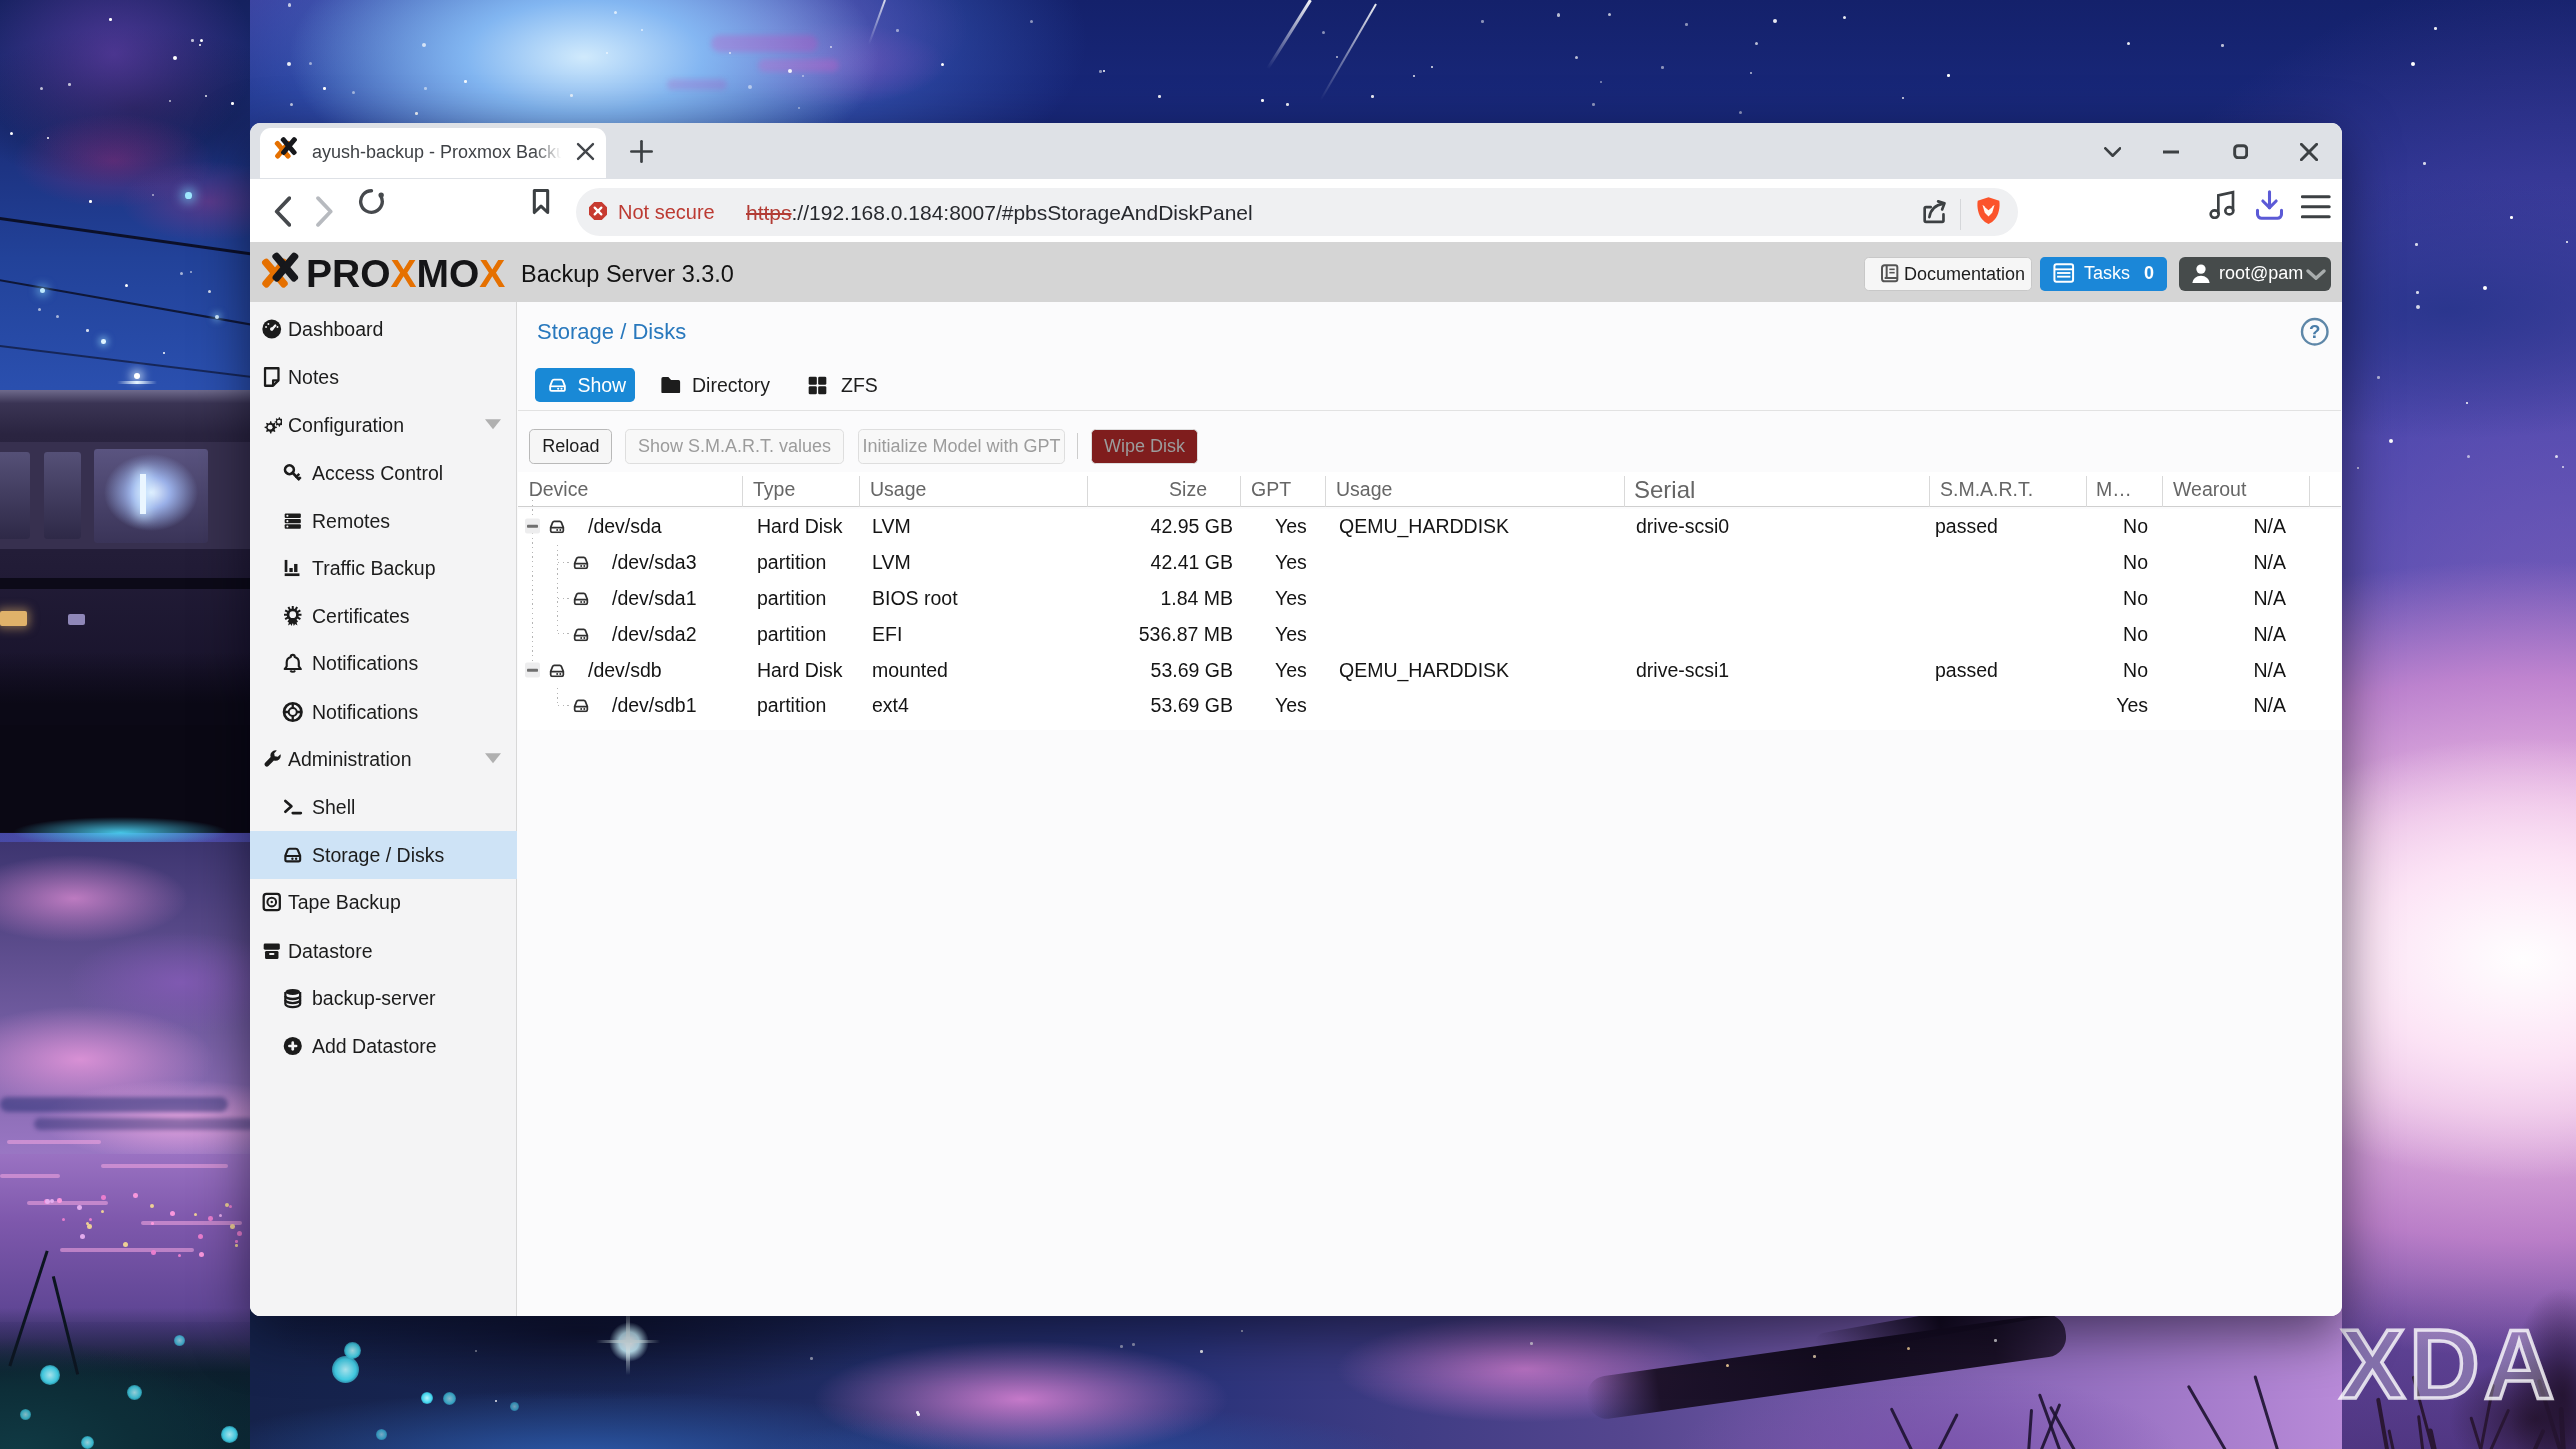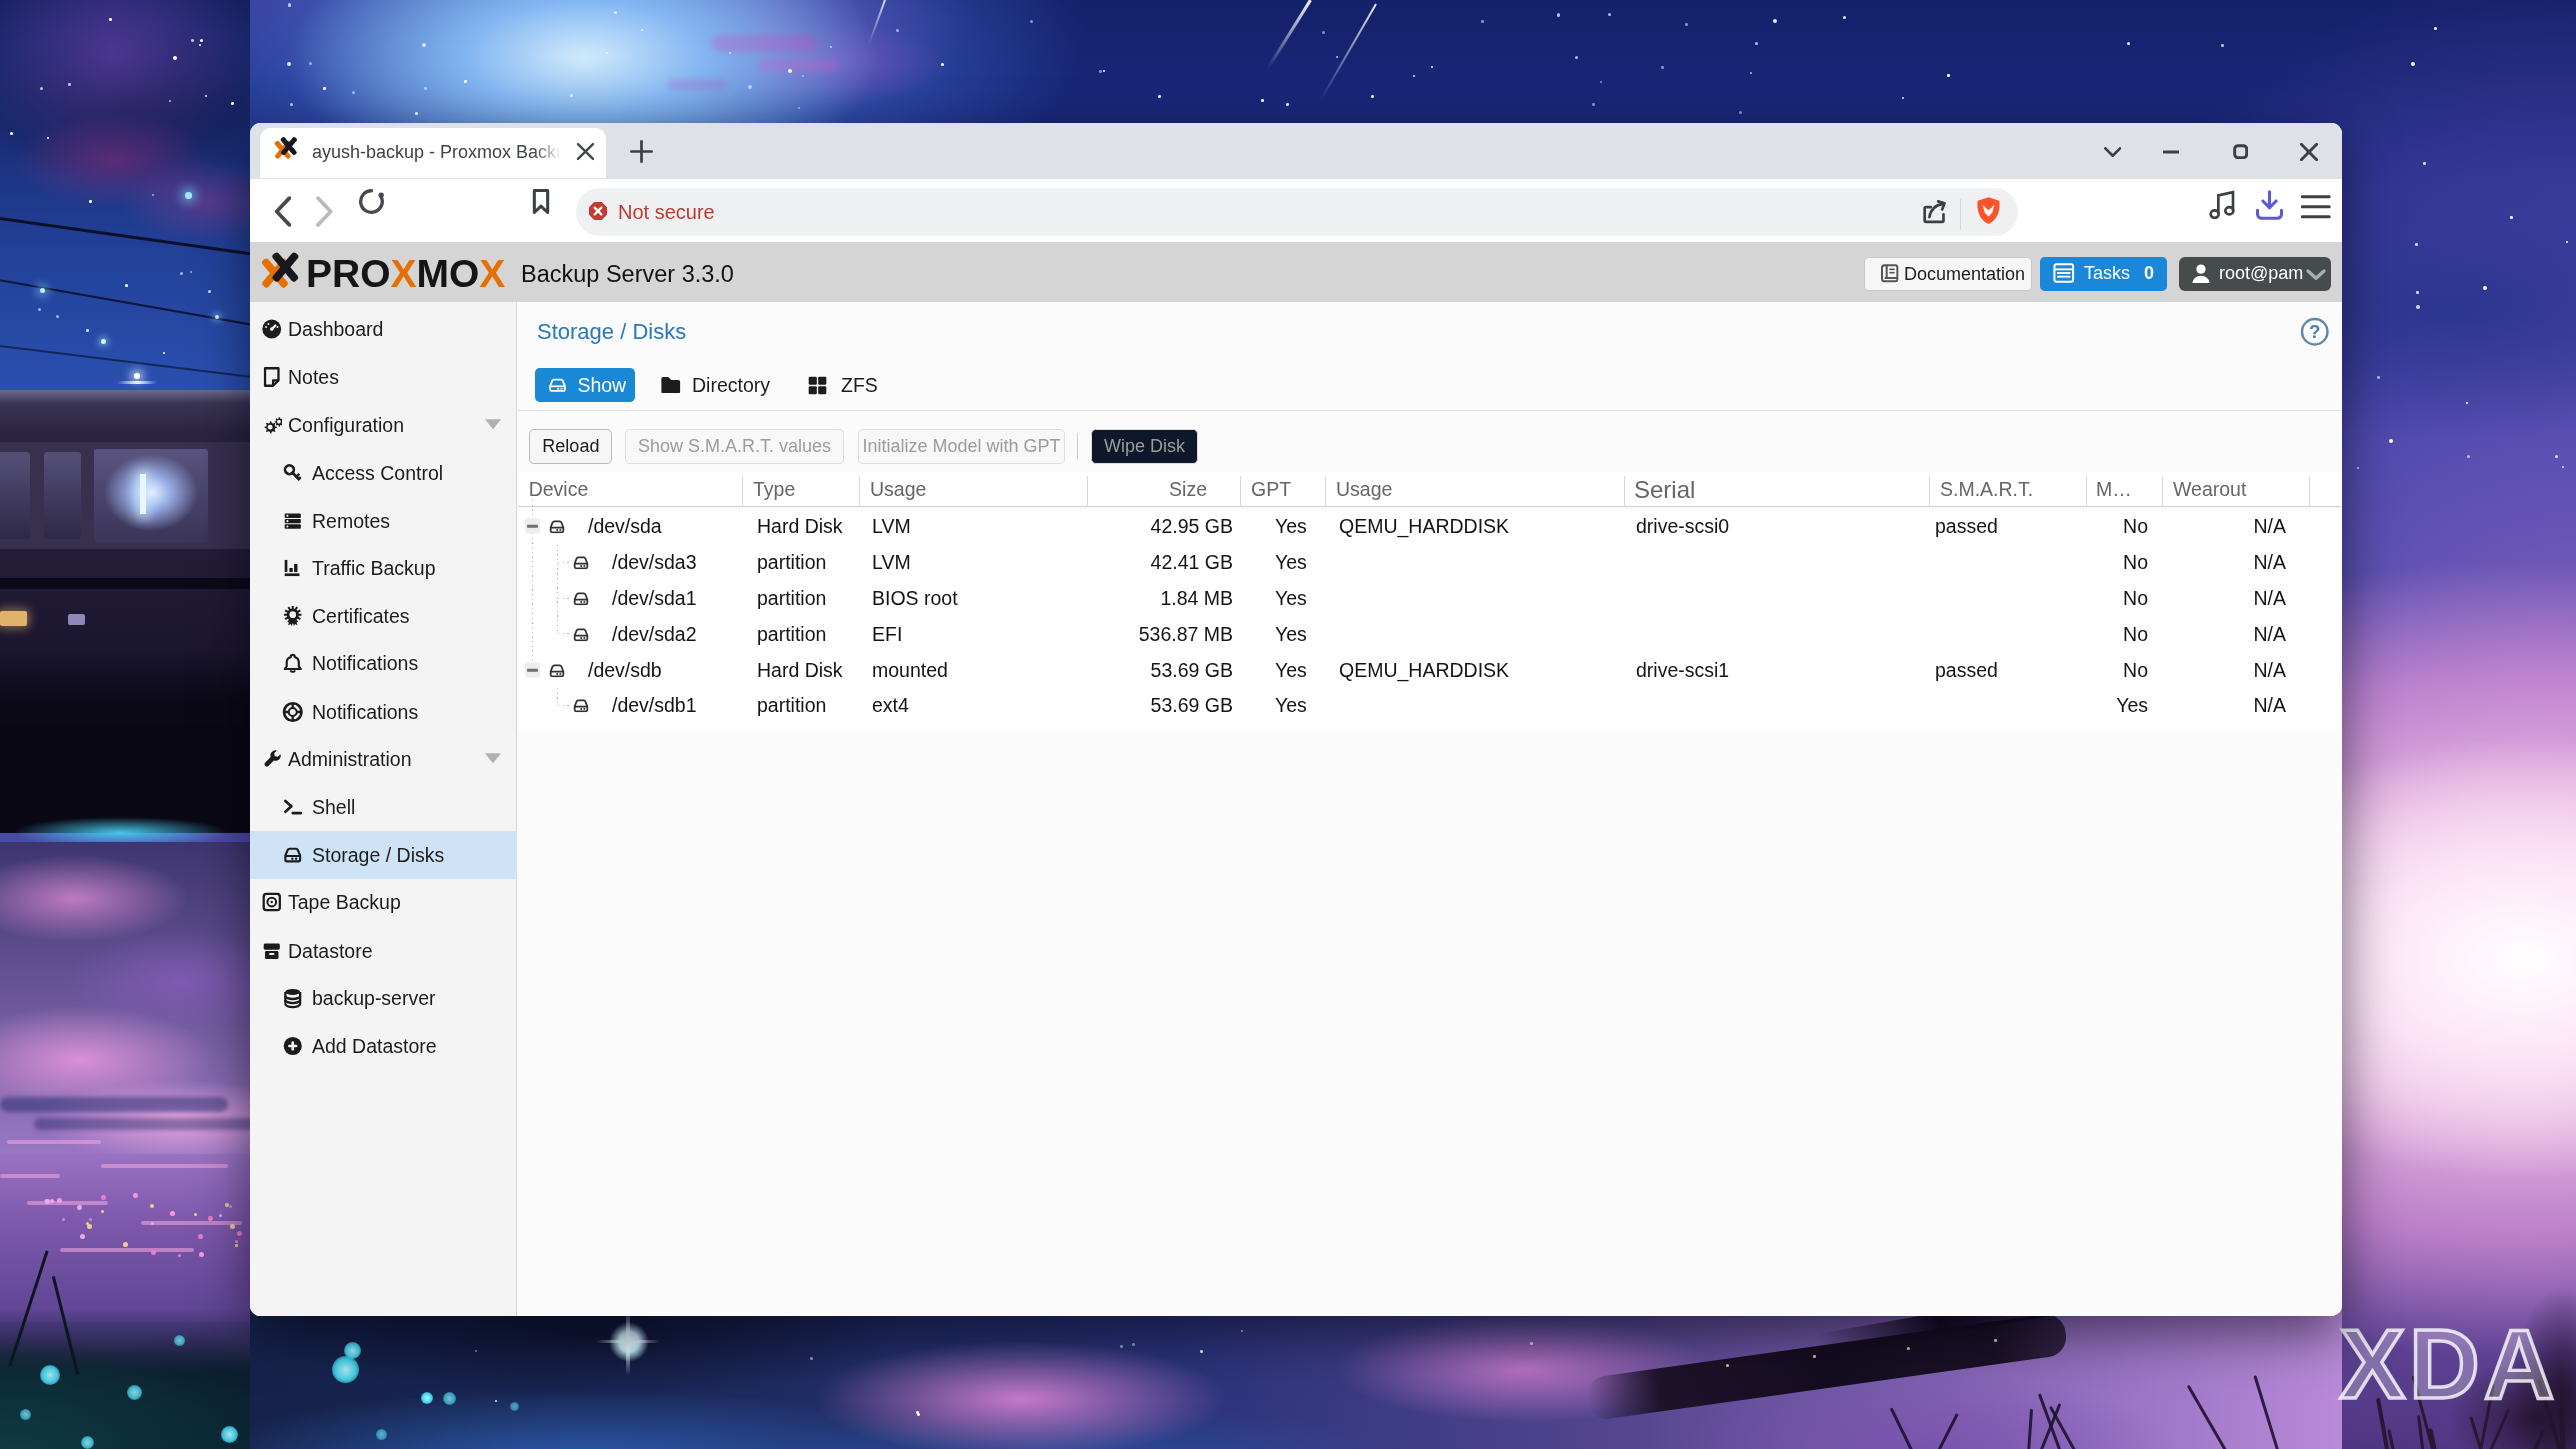--- a/index.html
+++ b/index.html
@@ -363,20 +363,21 @@
     <span style="position:absolute;left:338px;top:22px">
         <svg width="20" height="20" viewBox="0 0 30 30" style="">
           <path d="M9.4 1.5 h11.2 L28.5 9.4 v11.2 L20.6 28.5 h-11.2 L1.5 20.6 v-11.2 z" fill="#c73a30"></path>
           <g stroke="#fff" stroke-width="3.4" stroke-linecap="round">
             <line x1="10" y1="10" x2="20" y2="20"></line>
             <line x1="20" y1="10" x2="10" y2="20"></line>
           </g>
         </svg>
       </span>
     <span style="position:absolute;left:368px;top:9.4px;height:48px;line-height:49px;font-size:20px;color:#bc3a32">Not secure</span>
+    <span style="position:absolute;left:496px;top:9.4px;height:48px;line-height:49px;font-size:21px;color:#27292e"><span style="color:#b23c35;text-decoration:line-through;text-decoration-thickness:1.7px">https</span>://192.168.0.184:8007/#pbsStorageAndDiskPanel</span>
     <span style="position:absolute;left:1672px;top:20px">
         <svg width="25.5" height="25.5" viewBox="0 0 38 38" style="">
           <g fill="none" stroke="#3c4043" stroke-width="4" stroke-linecap="round" stroke-linejoin="round">
             <path d="M13 12 h-7 a2 2 0 0 0 -2 2 v18 a2 2 0 0 0 2 2 h24 a2 2 0 0 0 2 -2 v-9"></path>
             <path d="M11 27 C13 15 20 9 32 7"></path>
             <path d="M24 3.5 l9.5 3 -3.5 9"></path>
           </g>
         </svg>
       </span>
     <i style="position:absolute;left:1710px;top:19.5px;width:1.3px;height:31px;background:#d5d7da"></i>
@@ -711,21 +712,21 @@
             </g>
           </svg>
         </span>
       <span style="position:absolute;left:323px;top:66px;line-height:34px;font-size:19.5px;color:#1d1d1d">ZFS</span>
       <div style="position:absolute;left:0;top:108px;width:1823px;height:1.3px;background:#e2e2e2"></div>
 
       <div class="btn" style="left:11.4px;top:127px;width:83px;height:35px;background:#f6f6f6;border:1.3px solid #b9b9b9;color:#1c1c1c;text-align:center;line-height:32px">Reload</div>
       <div class="btn" style="left:107px;top:127px;width:219px;height:35px;background:#f8f8f8;border:1.3px solid #dedede;color:#9c9c9c;text-align:center;line-height:32px">Show S.M.A.R.T. values</div>
       <div class="btn" style="left:340px;top:127px;width:207px;height:35px;background:#f8f8f8;border:1.3px solid #dedede;color:#9c9c9c;text-align:center;line-height:32px">Initialize Model with GPT</div>
       <i style="position:absolute;left:559px;top:131px;width:1.3px;height:25.5px;background:#cdcdcd"></i>
-      <div class="btn" style="left:573px;top:127px;width:107px;height:35px;background:#0f172a;border:1.3px solid #dedede;color:#9c9c9c;text-align:center;line-height:32px">Wipe Disk</div>
+      <div class="btn" style="left:573px;top:127px;width:107px;height:35px;background:#7f1d1d;border:1.3px solid #dedede;color:#9c9c9c;text-align:center;line-height:32px">Wipe Disk</div>
 
       <div style="position:absolute;left:0;top:170px;width:1823px;height:35px;background:#fff;border-bottom:1.3px solid #cfcfcf">
         <span style="position:absolute;left:10.7px;top:0;height:35px;line-height:35px;font-size:19.5px;color:#666">Device</span>
           <span style="position:absolute;left:235px;top:0;height:35px;line-height:35px;font-size:19.5px;color:#666">Type</span>
           <span style="position:absolute;left:352px;top:0;height:35px;line-height:35px;font-size:19.5px;color:#666">Usage</span>
           <span style="position:absolute;right:1134px;top:0;height:35px;line-height:35px;font-size:19.5px;color:#666">Size</span>
           <span style="position:absolute;left:733px;top:0;height:35px;line-height:35px;font-size:19.5px;color:#666">GPT</span>
           <span style="position:absolute;left:818px;top:0;height:35px;line-height:35px;font-size:19.5px;color:#666">Usage</span>
           <span style="position:absolute;left:1116px;top:0;height:35px;line-height:35px;font-size:24px;color:#666">Serial</span>
           <span style="position:absolute;left:1422px;top:0;height:35px;line-height:35px;font-size:19.5px;color:#666">S.M.A.R.T.</span>

